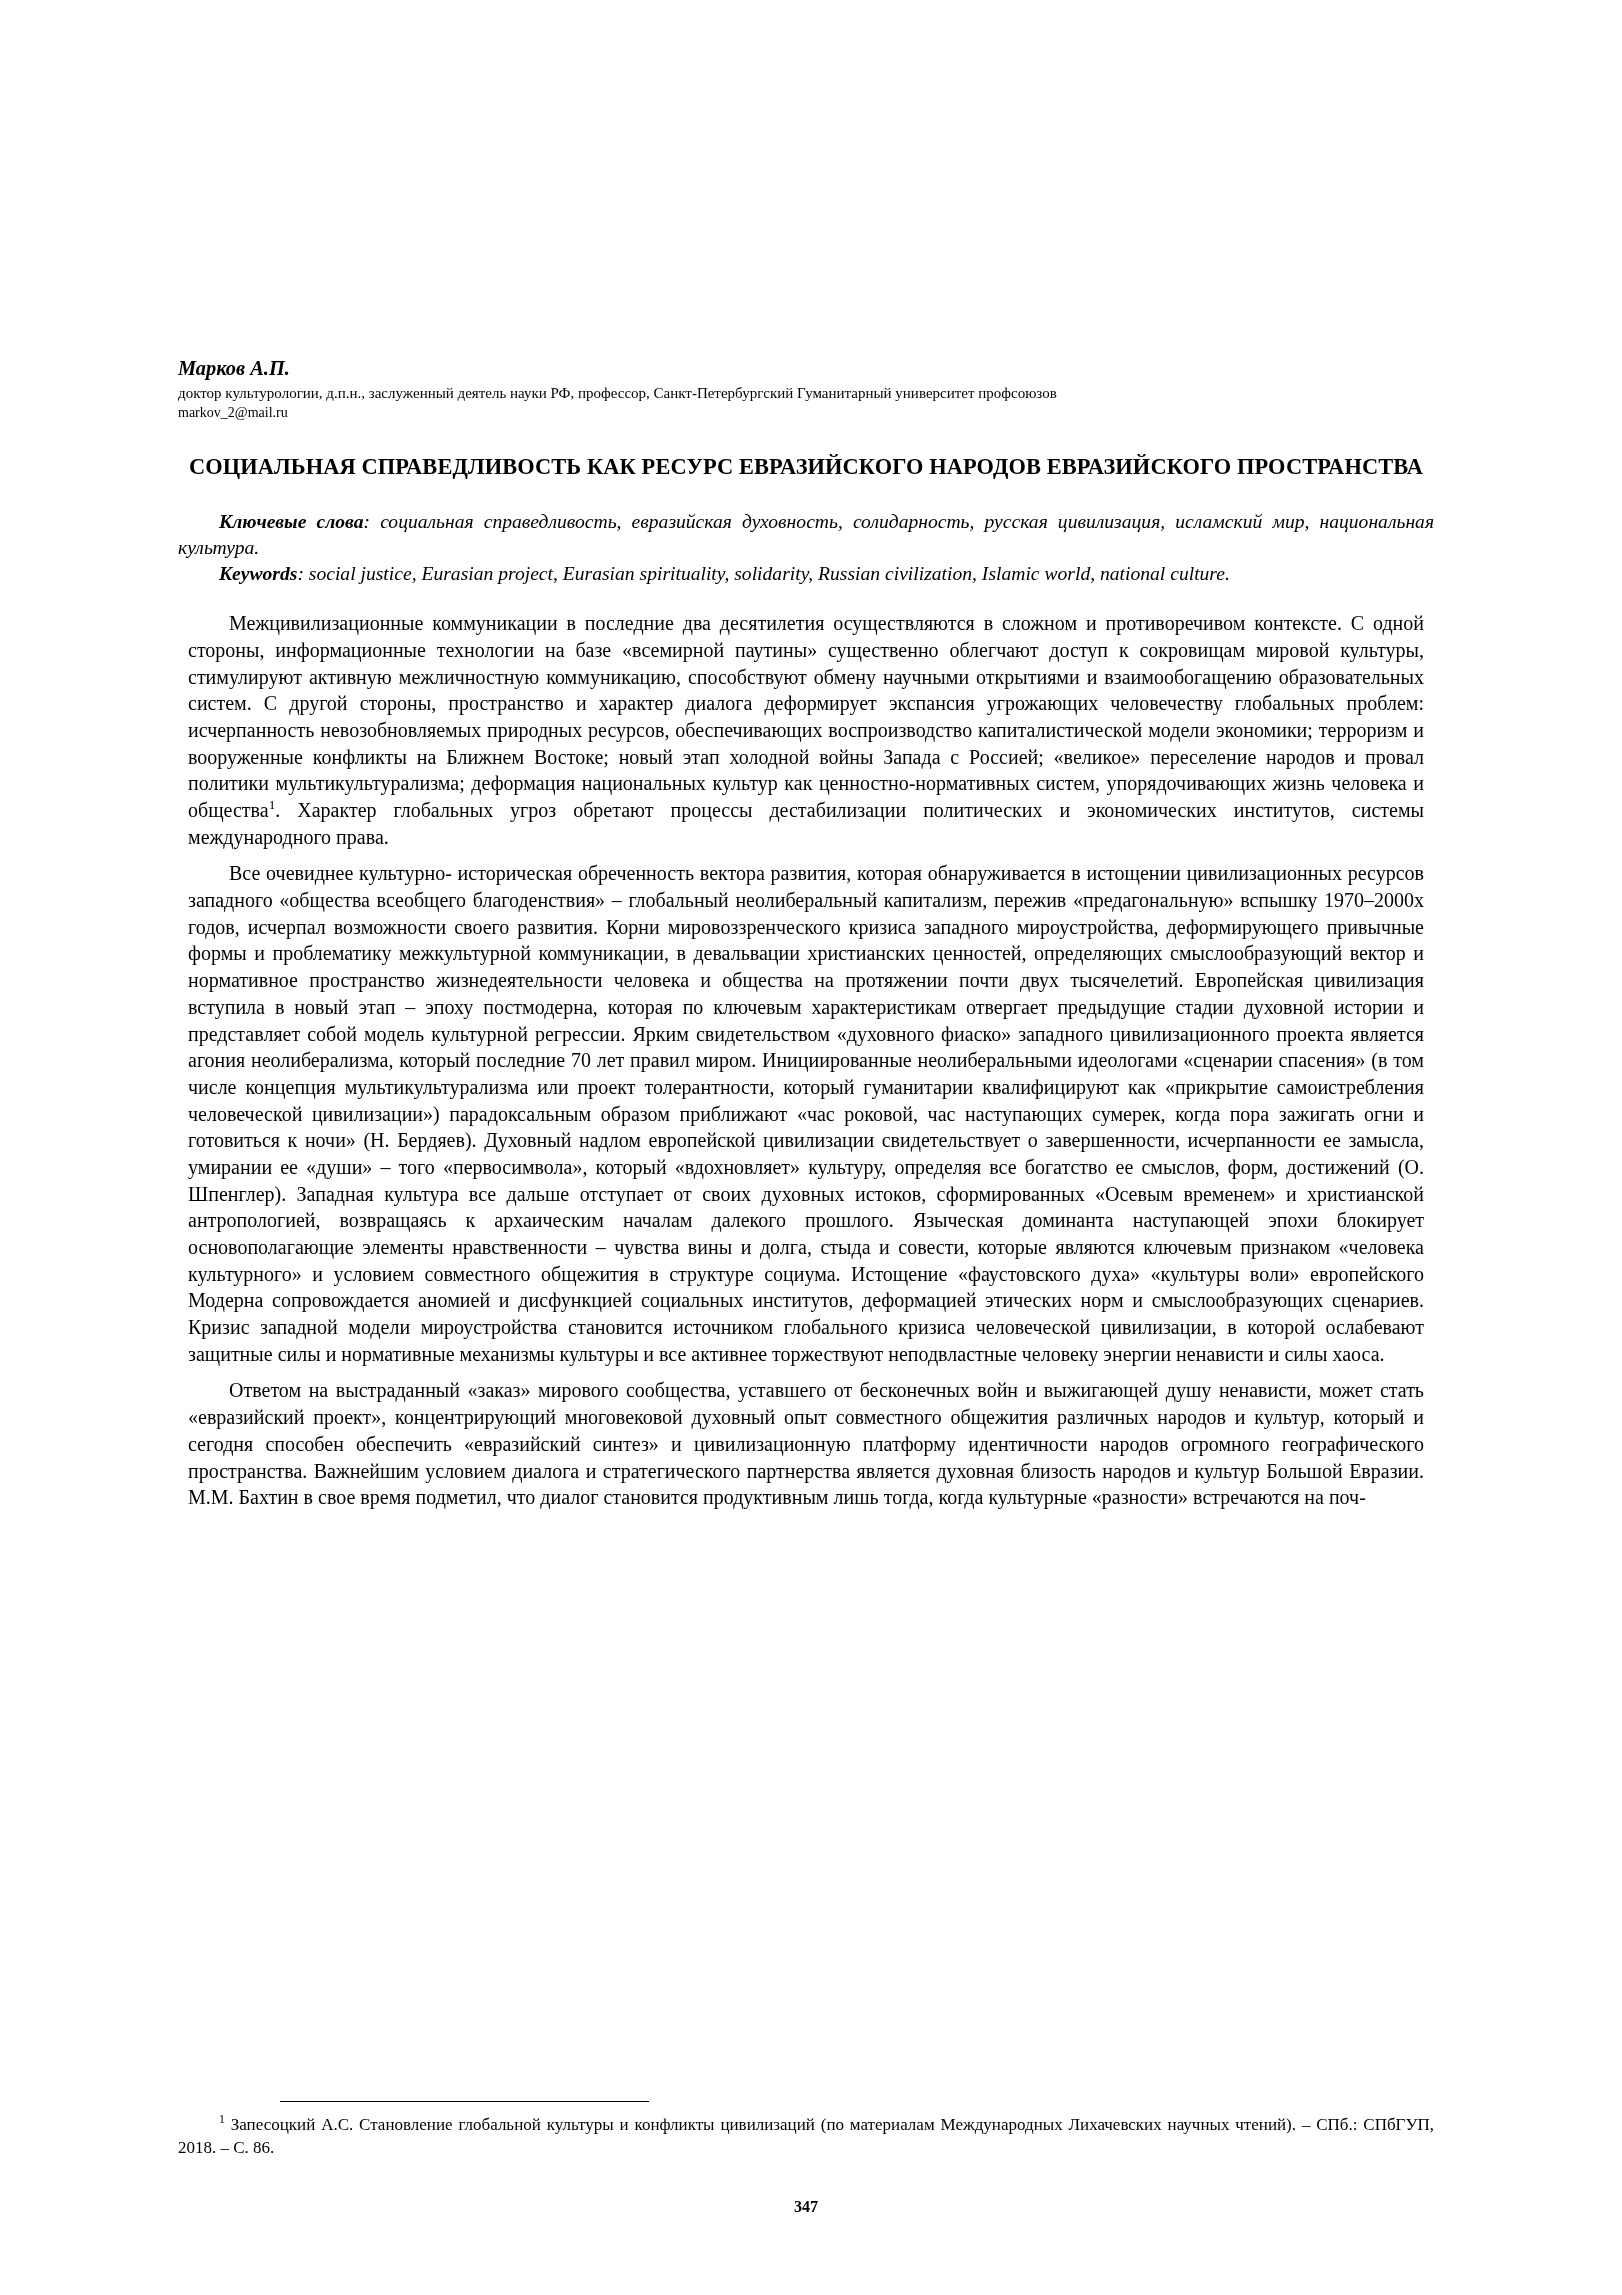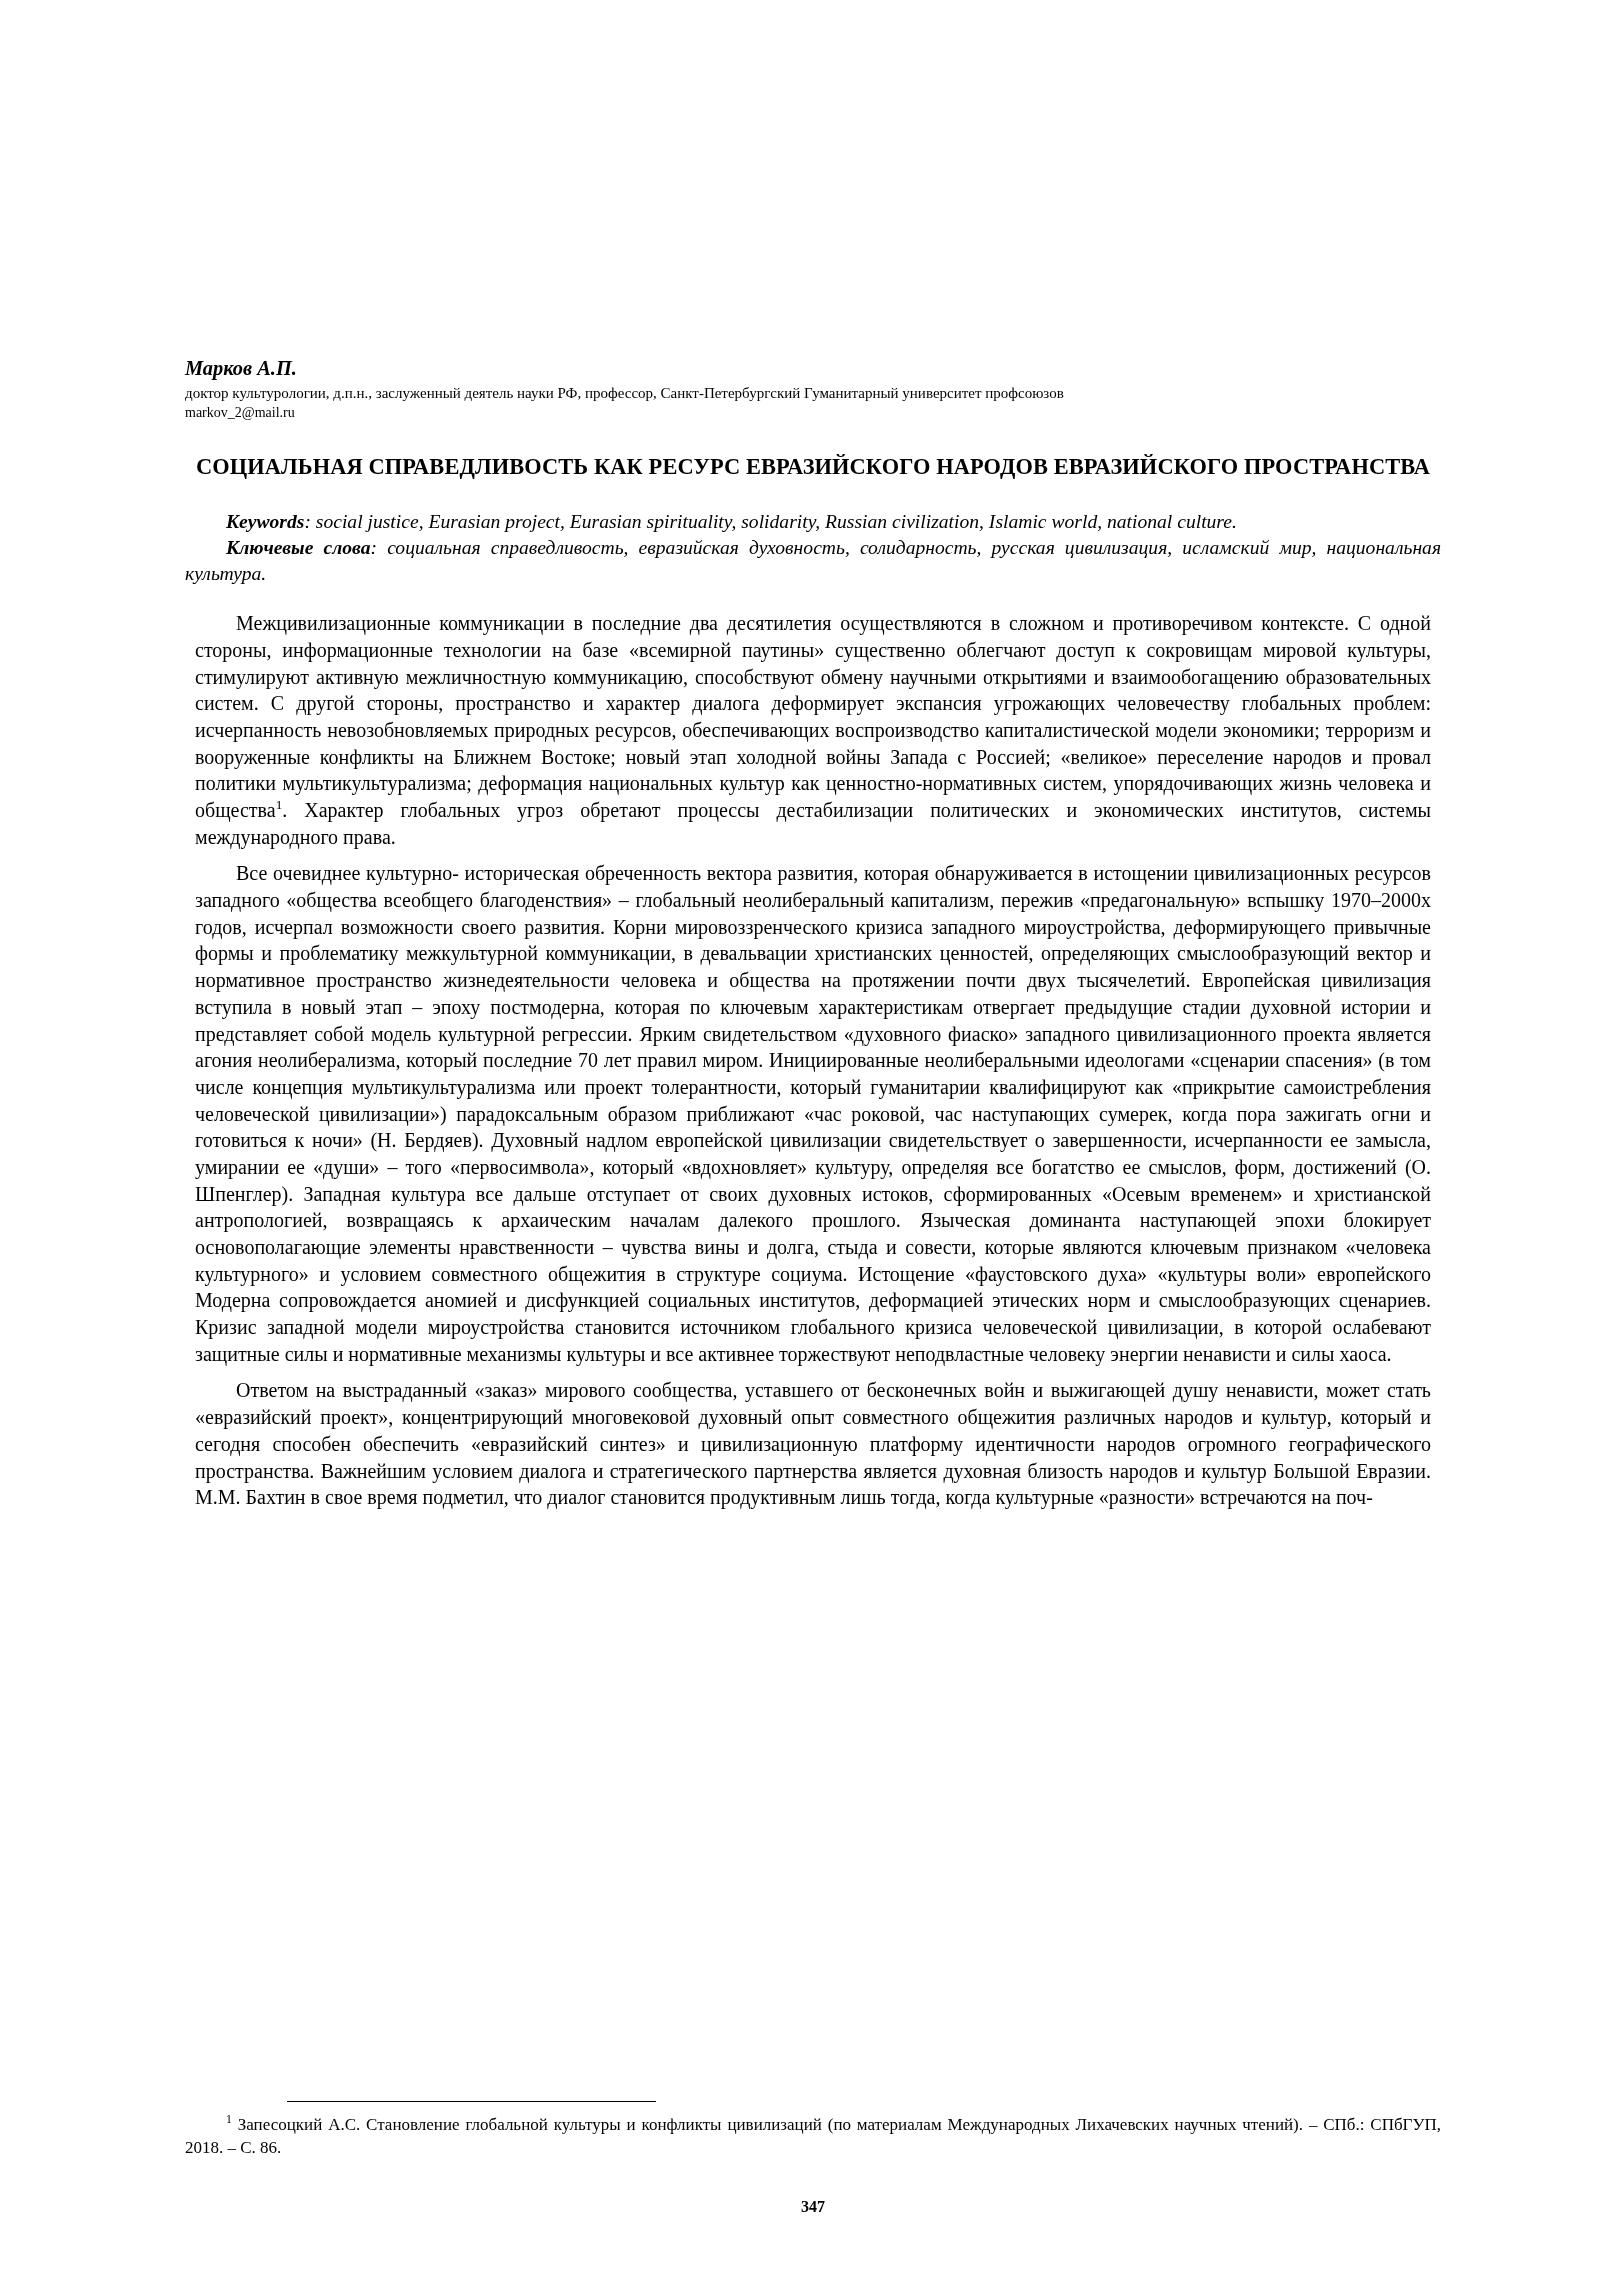--- a/index.html
+++ b/index.html
@@ -10,21 +10,21 @@
   body {
     width: 1623px;
     height: 2295px;
     font-family: "Liberation Serif", serif;
     color: #000000;
     position: relative;
     overflow: hidden;
   }
   .page {
     position: absolute;
-    left: 185px;
+    left: 178px;
     top: 0;
     width: 1256px;
     height: 2295px;
   }
   .author {
     margin-top: 355px;
     font-size: 20.4px;
     font-weight: bold;
     font-style: italic;
     line-height: 1.28;
@@ -116,22 +116,22 @@
 
 <div class="page">
 
   <div class="author">Марков А.П.</div>
   <div class="affiliation">доктор культурологии, д.п.н., заслуженный деятель науки РФ, профессор, Санкт-Петербургский Гуманитарный университет профсоюзов</div>
   <div class="email">markov_2@mail.ru</div>
 
   <div class="title">СОЦИАЛЬНАЯ СПРАВЕДЛИВОСТЬ КАК РЕСУРС ЕВРАЗИЙСКОГО НАРОДОВ ЕВРАЗИЙСКОГО ПРОСТРАНСТВА</div>
 
   <div class="kw-block">
+    <div class="kw-line"><b>Ключевые слова</b><span>: социальная справедливость, евразийская духовность, солидарность, русская цивилизация, исламский мир, национальная культура.</span></div>
     <div class="kw-line"><b>Keywords</b><span>: social justice, Eurasian project, Eurasian spirituality, solidarity, Russian civilization, Islamic world, national culture.</span></div>
-    <div class="kw-line"><b>Ключевые слова</b><span>: социальная справедливость, евразийская духовность, солидарность, русская цивилизация, исламский мир, национальная культура.</span></div>
   </div>
 
   <p class="body-par first-par"><span>Межцивилизационные коммуникации в последние два десятилетия осуществляются в сложном и противоречивом контексте. С одной стороны, информационные технологии на базе «всемирной паутины» существенно облегчают доступ к сокровищам мировой культуры, стимулируют активную межличностную коммуникацию, способствуют обмену научными открытиями и взаимообогащению образовательных систем. С другой стороны, пространство и характер диалога деформирует экспансия угрожающих человечеству глобальных проблем: исчерпанность невозобновляемых природных ресурсов, обеспечивающих воспроизводство капиталистической модели экономики; терроризм и вооруженные конфликты на Ближнем Востоке; новый этап холодной войны Запада с Россией; «великое» переселение народов и провал политики мультикультурализма; деформация национальных культур как ценностно-нормативных систем, упорядочивающих жизнь человека и общества</span><sup class="fn">1</sup><span>. Характер глобальных угроз обретают процессы дестабилизации политических и экономических институтов, системы международного права.</span></p>
 
   <p class="body-par">Все очевиднее культурно- историческая обреченность вектора развития, которая обнаруживается в истощении цивилизационных ресурсов западного «общества всеобщего благоденствия» – глобальный неолиберальный капитализм, пережив «предагональную» вспышку 1970–2000х годов, исчерпал возможности своего развития. Корни мировоззренческого кризиса западного мироустройства, деформирующего привычные формы и проблематику межкультурной коммуникации, в девальвации христианских ценностей, определяющих смыслообразующий вектор и нормативное пространство жизнедеятельности человека и общества на протяжении почти двух тысячелетий. Европейская цивилизация вступила в новый этап – эпоху постмодерна, которая по ключевым характеристикам отвергает предыдущие стадии духовной истории и представляет собой модель культурной регрессии. Ярким свидетельством «духовного фиаско» западного цивилизационного проекта является агония неолиберализма, который последние 70 лет правил миром. Инициированные неолиберальными идеологами «сценарии спасения» (в том числе концепция мультикультурализма или проект толерантности, который гуманитарии квалифицируют как «прикрытие самоистребления человеческой цивилизации») парадоксальным образом приближают «час роковой, час наступающих сумерек, когда пора зажигать огни и готовиться к ночи» (Н. Бердяев). Духовный надлом европейской цивилизации свидетельствует о завершенности, исчерпанности ее замысла, умирании ее «души» – того «первосимвола», который «вдохновляет» культуру, определяя все богатство ее смыслов, форм, достижений (О. Шпенглер). Западная культура все дальше отступает от своих духовных истоков, сформированных «Осевым временем» и христианской антропологией, возвращаясь к архаическим началам далекого прошлого. Языческая доминанта наступающей эпохи блокирует основополагающие элементы нравственности – чувства вины и долга, стыда и совести, которые являются ключевым признаком «человека культурного» и условием совместного общежития в структуре социума. Истощение «фаустовского духа» «культуры воли» европейского Модерна сопровождается аномией и дисфункцией социальных институтов, деформацией этических норм и смыслообразующих сценариев. Кризис западной модели мироустройства становится источником глобального кризиса человеческой цивилизации, в которой ослабевают защитные силы и нормативные механизмы культуры и все активнее торжествуют неподвластные человеку энергии ненависти и силы хаоса.</p>
 
   <p class="body-par">Ответом на выстраданный «заказ» мирового сообщества, уставшего от бесконечных войн и выжигающей душу ненависти, может стать «евразийский проект», концентрирующий многовековой духовный опыт совместного общежития различных народов и культур, который и сегодня способен обеспечить «евразийский синтез» и цивилизационную платформу идентичности народов огромного географического пространства. Важнейшим условием диалога и стратегического партнерства является духовная близость народов и культур Большой Евразии. М.М. Бахтин в свое время подметил, что диалог становится продуктивным лишь тогда, когда культурные «разности» встречаются на поч-</p>
 
   <div class="footnote-zone">
     <div class="fn-rule"></div>

